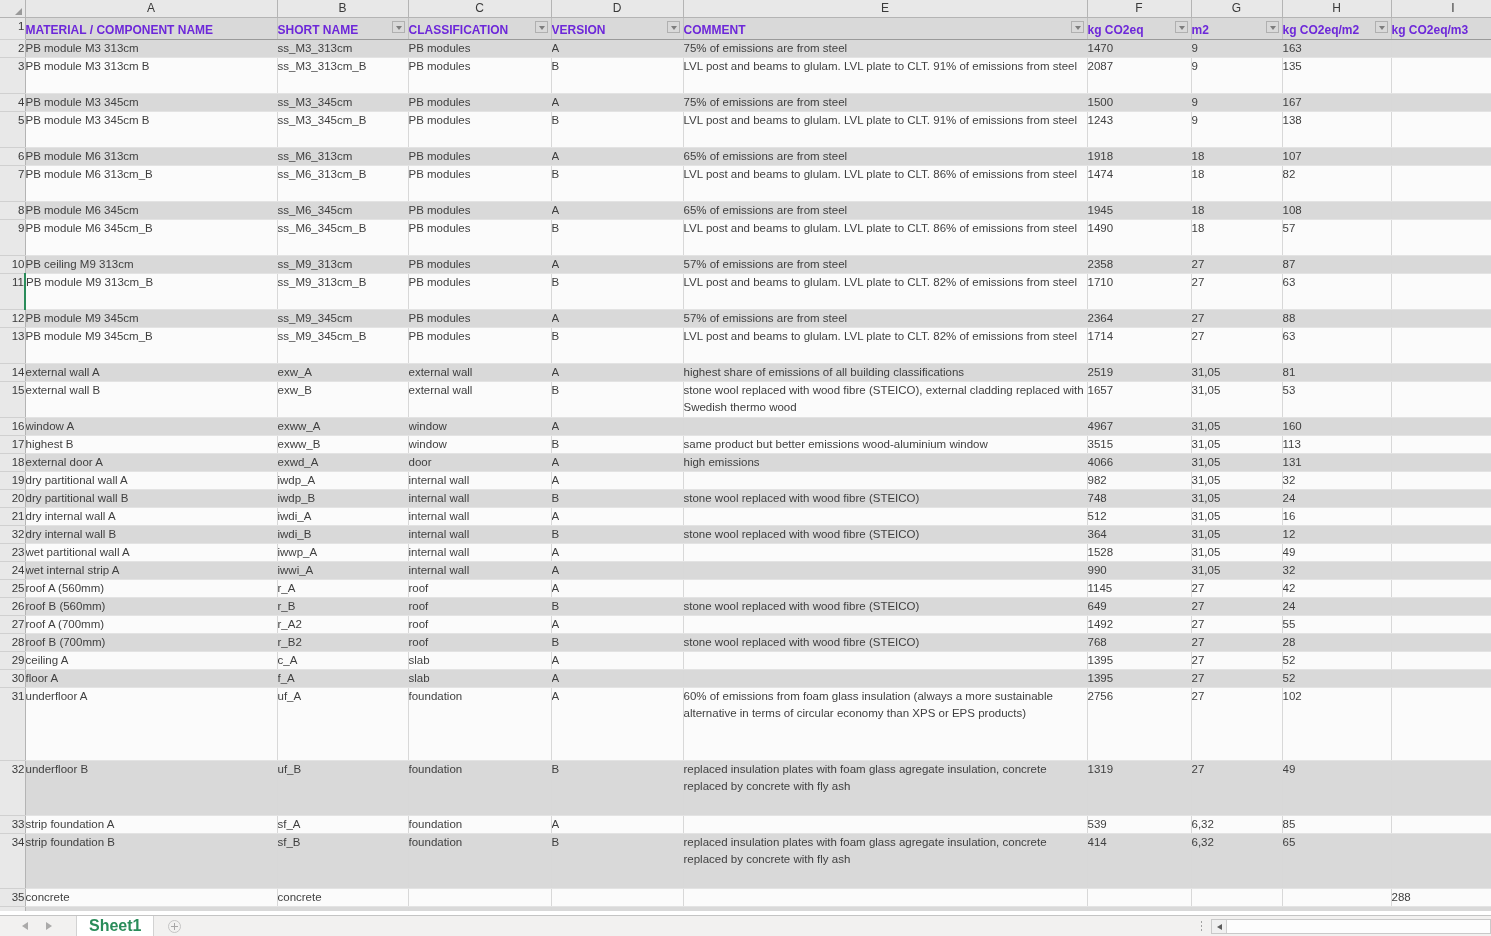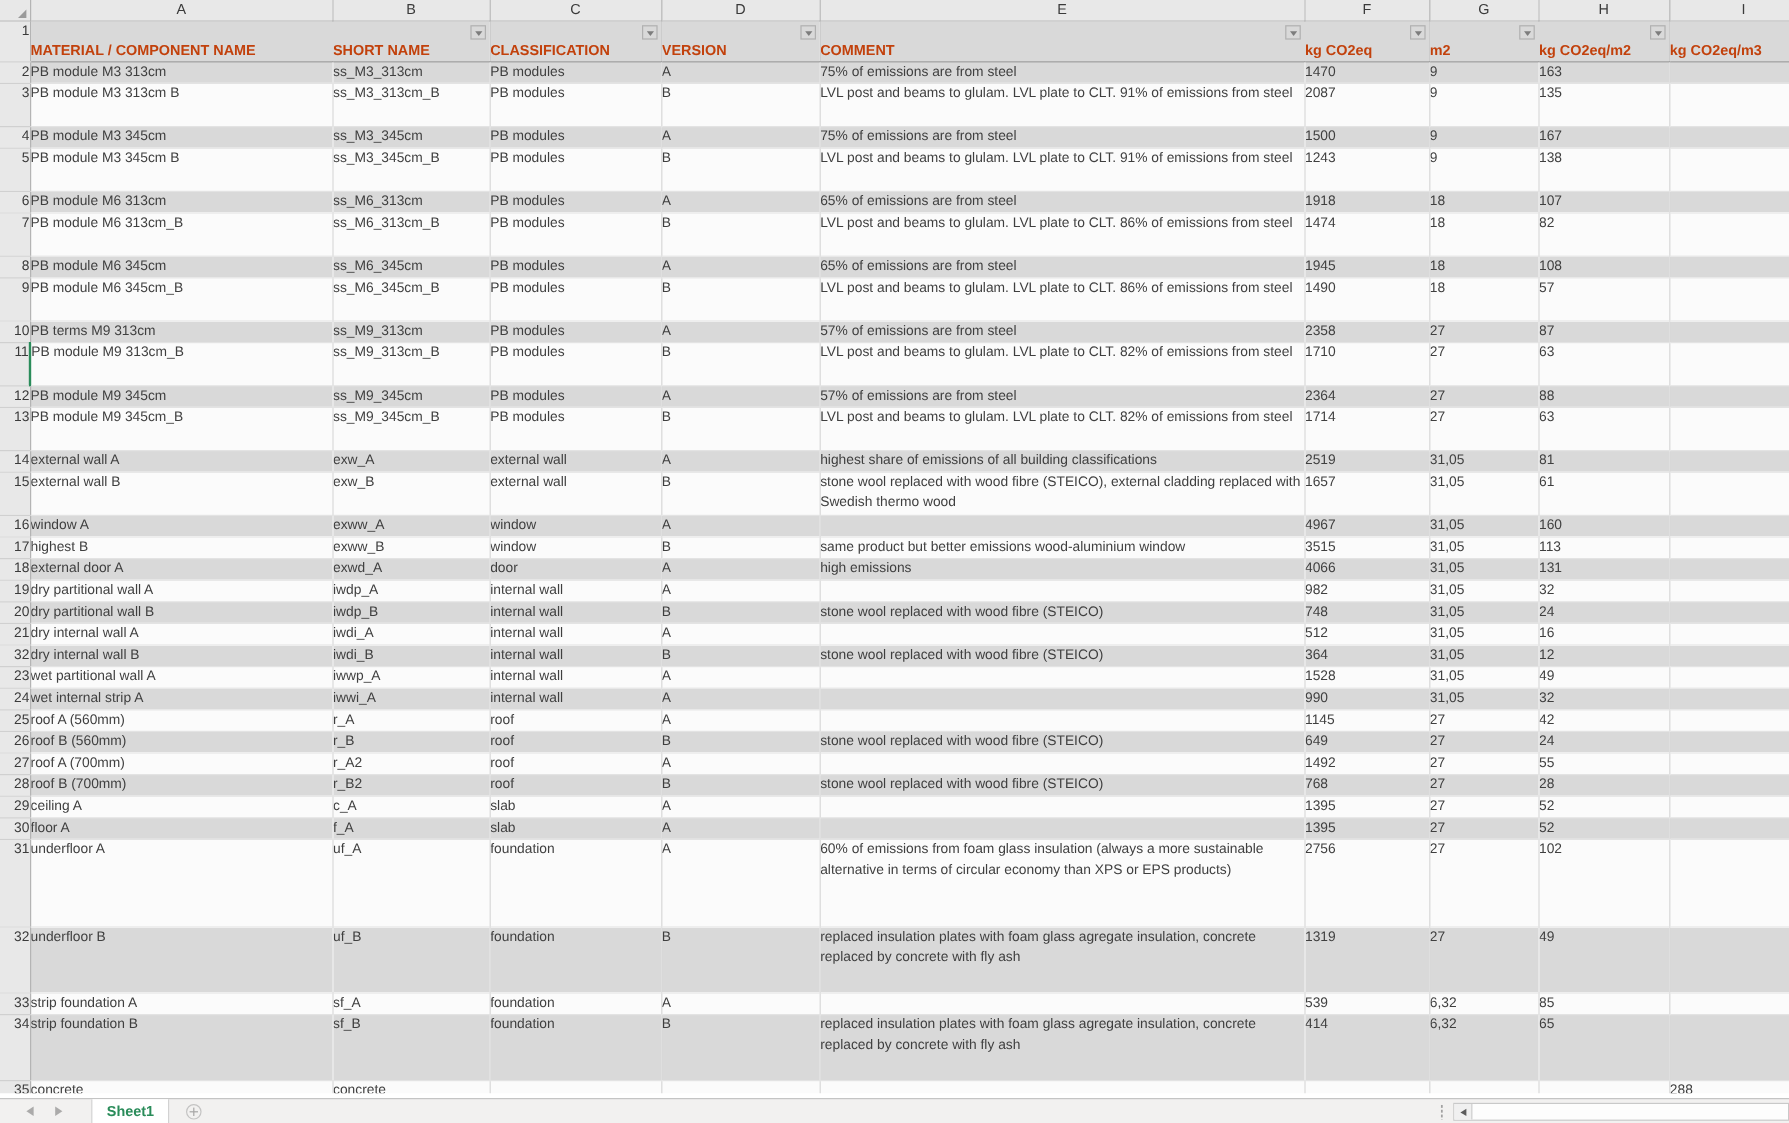--- a/index.html
+++ b/index.html
@@ -94,26 +94,26 @@
     background: #ffffff;
   }
   tr.band td.cell { background: #d9d9d9; }
   tr.plain td.cell { background: #fbfbfb; }
 
   
   tr.hdrrow td.cell {
     background: #d9d9d9;
     font-weight: bold;
     font-size: 12px;
-    color: #c2410c;
+    color: #6d28d9;
     border-bottom: 1px solid #9a9a9a;
     border-right: 1px solid #c0c0c0;
     position: relative;
     line-height: 17px;
-    padding-top: 16px;
+    padding-top: 4px;
   }
   .filt {
     position: absolute;
     top: 3px; right: 3px;
     width: 13px; height: 12px;
     background: #d9d9d9;
     border: 1px solid #b0b0b0;
     display: block;
   }
   .filt::after {
@@ -150,21 +150,21 @@
     border-bottom: 4.5px solid transparent;
     border-right: 6px solid #555;
   }
   .navarrow.right {
     border-top: 4.5px solid transparent;
     border-bottom: 4.5px solid transparent;
     border-left: 6px solid #555;
   }
   .sheettab {
     margin-left: 24px;
-    font-size: 12px;
+    font-size: 16px;
     font-weight: bold;
     color: #2a8c5a;
     padding: 0 12px;
     line-height: 20px;
     background: #ffffff;
     border-right: 1px solid #d2d2d2;
     border-left: 1px solid #d2d2d2;
     height: 20px;
     text-align: center;
   }
@@ -368,21 +368,21 @@
             <td class="cell">PB modules</td>
             <td class="cell">B</td>
             <td class="cell">LVL post and beams to glulam. LVL plate to CLT. 86% of emissions from steel</td>
             <td class="cell">1490</td>
             <td class="cell">18</td>
             <td class="cell">57</td>
             <td class="cell"></td>
           </tr>
           <tr class="row band" style="height: 18px;">
             <td class="rowhdr">10</td>
-            <td class="cell">PB terms M9 313cm</td>
+            <td class="cell">PB ceiling M9 313cm</td>
             <td class="cell">ss_M9_313cm</td>
             <td class="cell">PB modules</td>
             <td class="cell">A</td>
             <td class="cell">57% of emissions are from steel</td>
             <td class="cell">2358</td>
             <td class="cell">27</td>
             <td class="cell">87</td>
             <td class="cell"></td>
           </tr>
           <tr class="row plain" style="height: 36px;">
@@ -435,21 +435,21 @@
           </tr>
           <tr class="row plain" style="height: 36px;">
             <td class="rowhdr">15</td>
             <td class="cell">external wall B</td>
             <td class="cell">exw_B</td>
             <td class="cell">external wall</td>
             <td class="cell">B</td>
             <td class="cell">stone wool replaced with wood fibre (STEICO), external cladding replaced with Swedish thermo wood</td>
             <td class="cell">1657</td>
             <td class="cell">31,05</td>
-            <td class="cell">61</td>
+            <td class="cell">53</td>
             <td class="cell"></td>
           </tr>
           <tr class="row band" style="height: 18px;">
             <td class="rowhdr">16</td>
             <td class="cell">window A</td>
             <td class="cell">exww_A</td>
             <td class="cell">window</td>
             <td class="cell">A</td>
             <td class="cell"></td>
             <td class="cell">4967</td>

